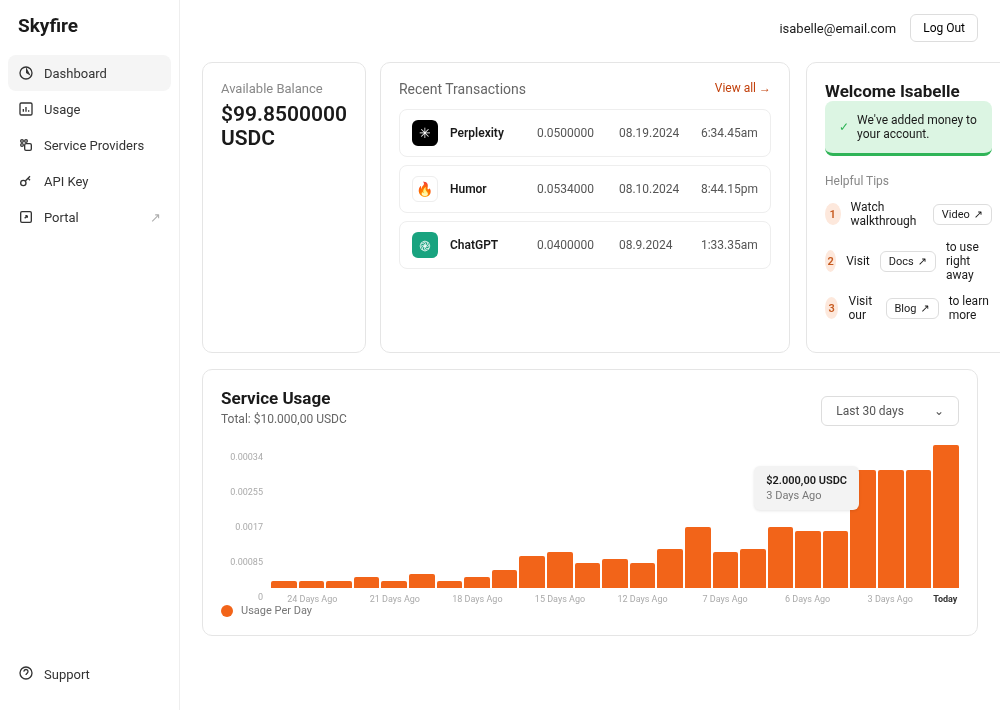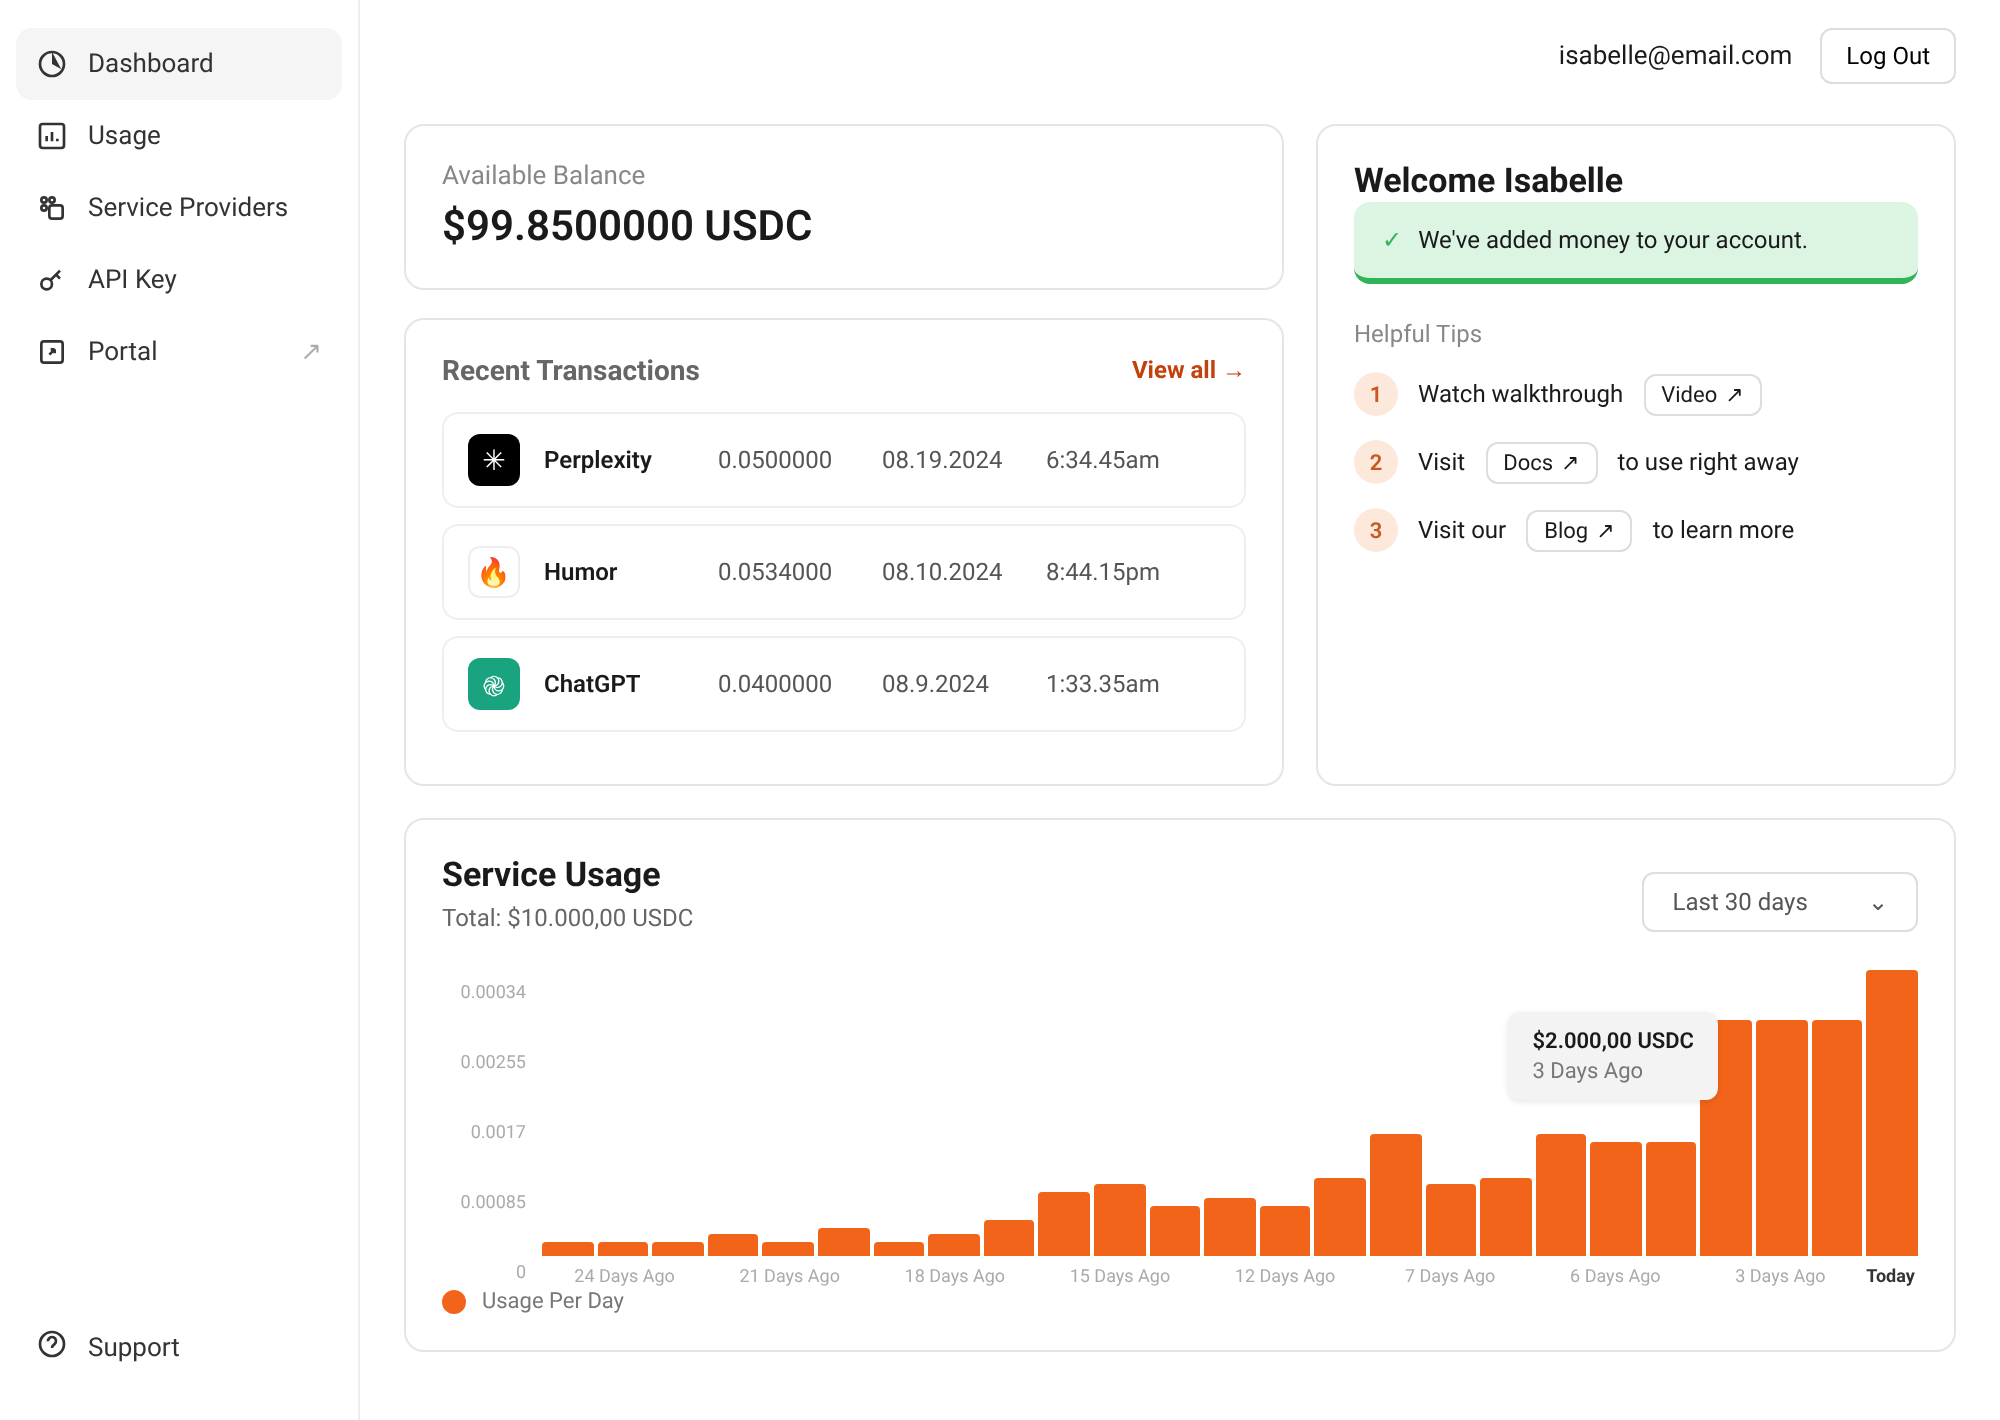--- a/index.html
+++ b/index.html
@@ -12,25 +12,25 @@
 .nav-item.active{background:#f5f5f5;border-radius:8px;margin:0 8px;padding:10px 10px;font-weight:400}
 .nav-item .ico{width:16px;height:16px;display:inline-flex;align-items:center;justify-content:center}
 .nav-item .ext{margin-left:auto;opacity:.4}
 .support{display:flex;align-items:center;gap:10px;padding:12px 18px;font-size:13px;color:#333;cursor:pointer}
 .main{flex:1;display:flex;flex-direction:column;overflow:auto}
 .topbar{display:flex;justify-content:flex-end;align-items:center;gap:14px;padding:14px 22px;font-size:13px}
 .logout{border:1px solid #ddd;background:#fff;border-radius:6px;padding:6px 12px;font-size:12px;cursor:pointer}
 .content{padding:6px 22px 22px;display:flex;flex-direction:column;gap:16px}
 .row{display:flex;gap:16px}
 .card{border:1px solid #e5e5e5;border-radius:10px;padding:18px;background:#fff}
-.left-col{flex:1;display:flex;flex-direction:column;gap:14px}
+.left-col{flex:1;display:flex;flex-direction:row;gap:14px}
 .right-col{width:320px}
 .balance-label{color:#888;font-size:13px;margin-bottom:6px}
 .balance-value{font-size:21px;font-weight:600}
-.section-title{font-size:14px;color:#666;margin-bottom:12px;font-weight:700}
+.section-title{font-size:14px;color:#666;margin-bottom:12px;font-weight:400}
 .view-all{float:right;font-size:12px;color:#c2410c;cursor:pointer}
 .tx{display:flex;align-items:center;gap:12px;border:1px solid #eee;border-radius:8px;padding:10px 12px;margin-bottom:8px;font-size:12px}
 .tx-ico{width:26px;height:26px;border-radius:6px;display:flex;align-items:center;justify-content:center;font-size:14px;color:#fff}
 .tx-name{font-weight:600;width:75px}
 .tx-amt{width:70px;color:#555}
 .tx-date{width:70px;color:#555}
 .tx-time{color:#555}
 .welcome{font-size:17px;font-weight:700;}
 .banner{background:#dcf5e3;border-radius:8px;padding:12px 14px;font-size:12px;display:flex;align-items:center;gap:8px;border-bottom:3px solid #2fb457}
 .banner .chk{color:#2fb457}
@@ -55,20 +55,21 @@
 .tooltip{position:absolute;top:28px;right:100px;background:#f3f3f3;border-radius:6px;padding:8px 12px;font-size:11px;box-shadow:0 1px 3px rgba(0,0,0,.1)}
 .tooltip .l1{font-weight:600}
 .tooltip .l2{color:#777;margin-top:2px}
 svg{width:16px;height:16px}
 </style>
 </head>
 <body>
 
 <div class="app">
   <aside class="sidebar">
+    <div class="logo">Skyfire</div>
     <nav class="nav">
       <div class="nav-item active">
         <span class="ico">
             <svg viewBox="0 0 24 24" fill="none" stroke="currentColor" stroke-width="2">
               <circle cx="12" cy="12" r="9"></circle>
               <path d="M12 3v9l7 4" fill="currentColor" stroke="none"></path>
             </svg>
           </span>
         <span>Dashboard</span>
       </div>

